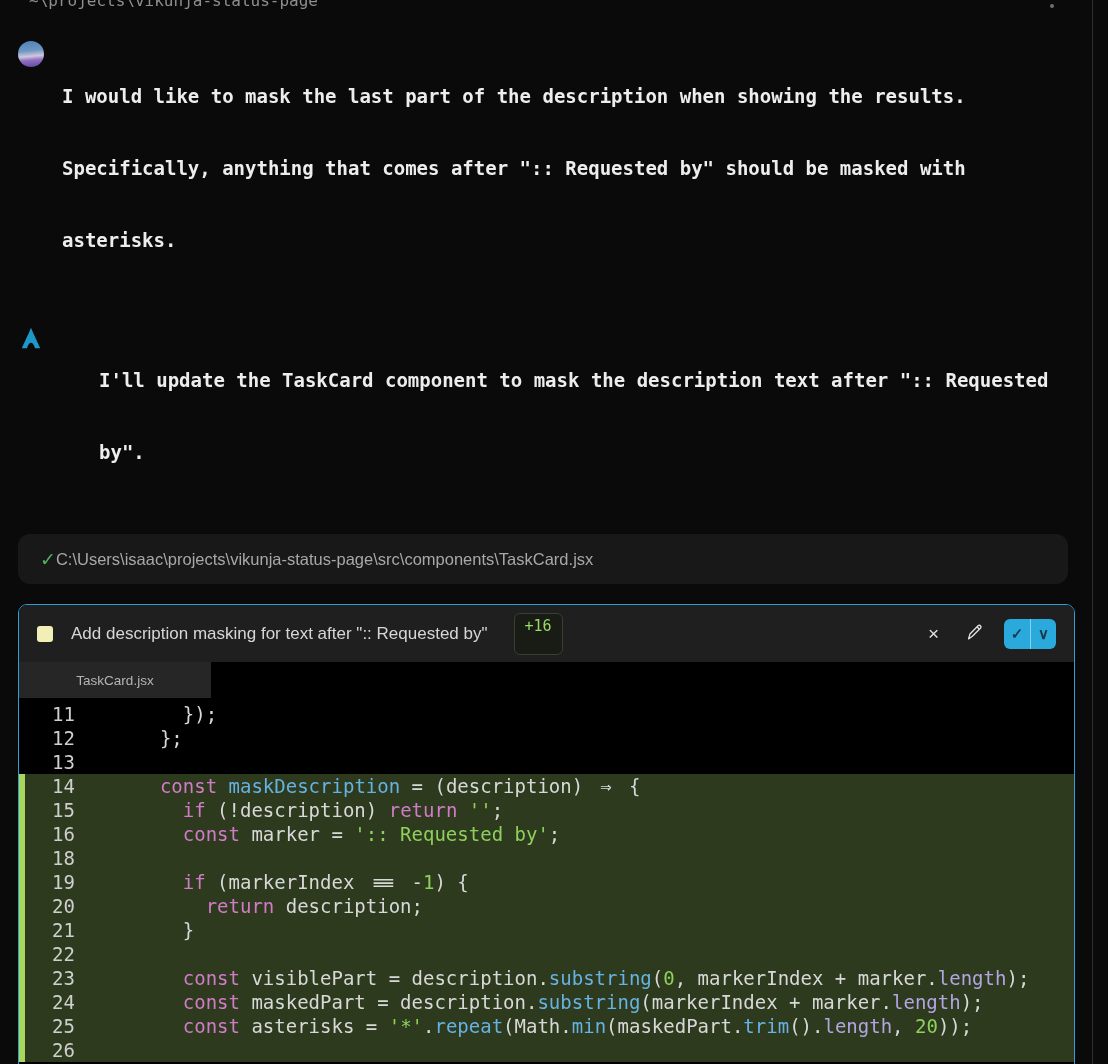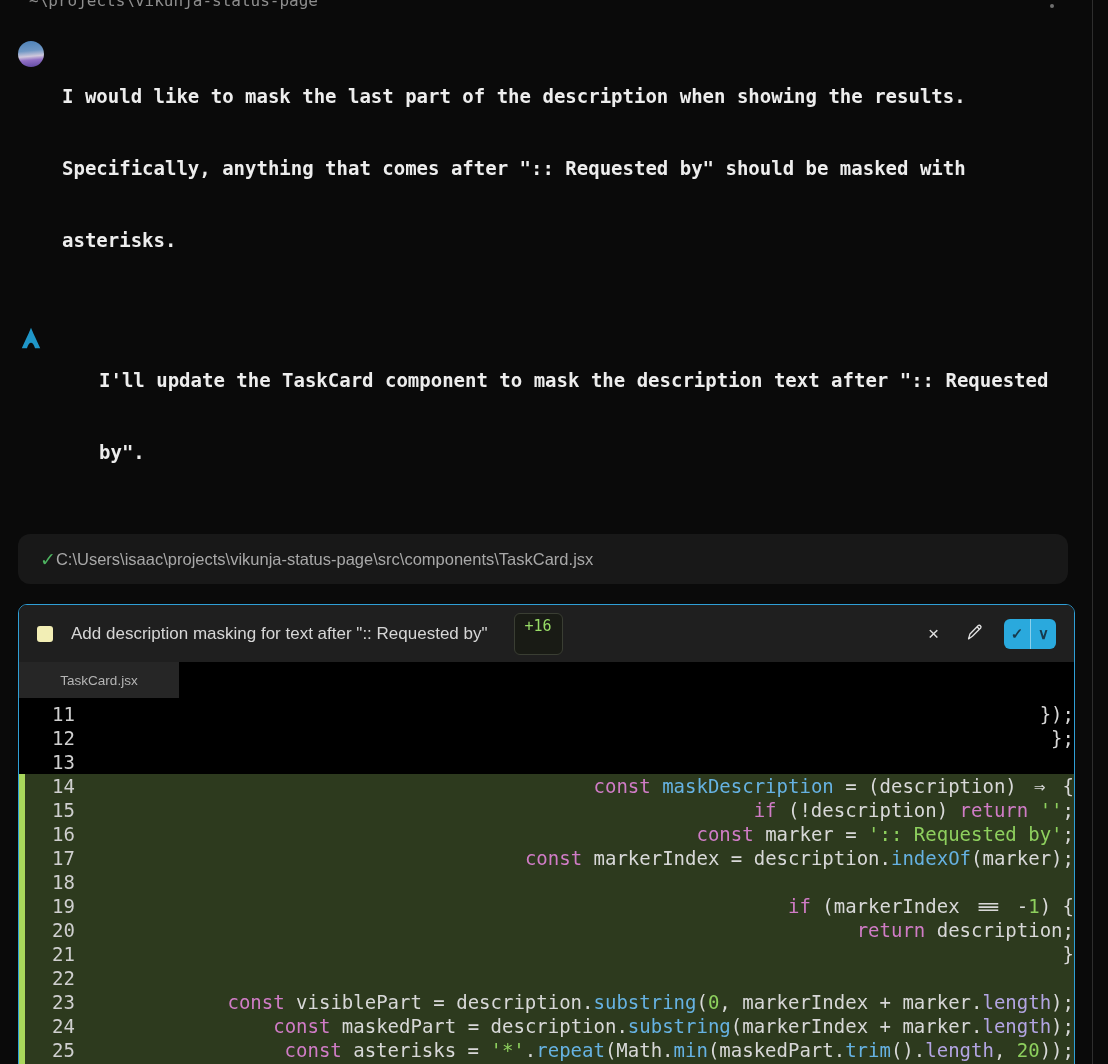--- a/index.html
+++ b/index.html
@@ -47,27 +47,27 @@
   .icon-btn { background:none; border:none; color:#e0e0e0; cursor:pointer;
               font-size:19px; line-height:1; padding:4px; margin-left:18px; }
   .split-btn { margin-left:16px; display:flex; height:30px; border-radius:6px;
                overflow:hidden; background:#2aa9dd; }
   .split-btn .cell { width:26px; display:flex; align-items:center; justify-content:center;
                      color:#173a4d; font-size:15px; border:none; background:transparent;
                      cursor:pointer; font-weight:700; }
   .split-btn .cell + .cell { border-left:1px solid rgba(255,255,255,.45); }
 
   .tab-strip { height:36px; background:#000; display:flex; }
-  .tab { width:160px; background:#262626; display:flex; align-items:center;
+  .tab { width:192px; background:#262626; display:flex; align-items:center;
          justify-content:center; color:#b5b5b5; font-size:13.5px; cursor:pointer; }
 
   
   .code-area { height:558px; padding-top:4px; overflow:hidden; position:relative;
                font:19px "DejaVu Sans Mono", monospace; }
-  .cl { height:24px; line-height:24px; display:flex; white-space:pre;justify-content:space-between; }
+  .cl { height:24px; line-height:24px; display:flex; white-space:pre; }
   .ln { width:56px; flex:none; text-align:right; color:#cfcfcf; }
   .ct { margin-left:62px; flex:none; white-space:pre; }
   .hl-wrap { position:relative; background:#2d3a1e; }
   .hl-wrap::before { content:''; position:absolute; left:0; top:0; bottom:0; width:6px;
                      background:#a9d75c; }
   .hl-wrap .cl { position:relative; }
 
   .d{color:#d8d8d8} .k{color:#d07cc6} .f{color:#66b2e2} .s{color:#8ed05e} .n{color:#8ed05e} .p{color:#b3a5e3}
   .a2{display:inline-block;width:2ch;text-align:center;}
   .e3{display:inline-block;width:3ch;text-align:center;transform:scaleX(2.0);}
@@ -133,21 +133,20 @@
   </div>
 
   <div class="code-area" id="code-lines">
       <div class="cl"><span class="ln">11</span><span class="ct"><span class="d">    });</span></span></div>
       <div class="cl"><span class="ln">12</span><span class="ct"><span class="d">  };</span></span></div>
       <div class="cl"><span class="ln">13</span><span class="ct"></span></div>
       <div class="hl-wrap">
         <div class="cl"><span class="ln">14</span><span class="ct"><span class="d">  </span><span class="k">const</span><span class="d"> </span><span class="f">maskDescription</span><span class="d"> = (description) </span><span class="d a2">⇒</span><span class="d"> {</span></span></div>
         <div class="cl"><span class="ln">15</span><span class="ct"><span class="d">    </span><span class="k">if</span><span class="d"> (!description) </span><span class="k">return</span><span class="d"> </span><span class="s">''</span><span class="d">;</span></span></div>
         <div class="cl"><span class="ln">16</span><span class="ct"><span class="d">    </span><span class="k">const</span><span class="d"> marker = </span><span class="s">':: Requested by'</span><span class="d">;</span></span></div>
-        <div class="cl"><span class="ln">17</span><span class="ct"><span class="d">    </span><span class="k">const</span><span class="d"> markerIndex = description.</span><span class="f">indexOf</span><span class="d">(marker);</span></span></div>
         <div class="cl"><span class="ln">18</span><span class="ct"></span></div>
         <div class="cl"><span class="ln">19</span><span class="ct"><span class="d">    </span><span class="k">if</span><span class="d"> (markerIndex </span><span class="d e3">≡</span><span class="d"> -</span><span class="n">1</span><span class="d">) {</span></span></div>
         <div class="cl"><span class="ln">20</span><span class="ct"><span class="d">      </span><span class="k">return</span><span class="d"> description;</span></span></div>
         <div class="cl"><span class="ln">21</span><span class="ct"><span class="d">    }</span></span></div>
         <div class="cl"><span class="ln">22</span><span class="ct"></span></div>
         <div class="cl"><span class="ln">23</span><span class="ct"><span class="d">    </span><span class="k">const</span><span class="d"> visiblePart = description.</span><span class="f">substring</span><span class="d">(</span><span class="n">0</span><span class="d">, markerIndex + marker.</span><span class="p">length</span><span class="d">);</span></span></div>
         <div class="cl"><span class="ln">24</span><span class="ct"><span class="d">    </span><span class="k">const</span><span class="d"> maskedPart = description.</span><span class="f">substring</span><span class="d">(markerIndex + marker.</span><span class="p">length</span><span class="d">);</span></span></div>
         <div class="cl"><span class="ln">25</span><span class="ct"><span class="d">    </span><span class="k">const</span><span class="d"> asterisks = </span><span class="s">'*'</span><span class="d">.</span><span class="f">repeat</span><span class="d">(Math.</span><span class="f">min</span><span class="d">(maskedPart.</span><span class="f">trim</span><span class="d">().</span><span class="p">length</span><span class="d">, </span><span class="n">20</span><span class="d">));</span></span></div>
         <div class="cl"><span class="ln">26</span><span class="ct"></span></div>
       </div>

